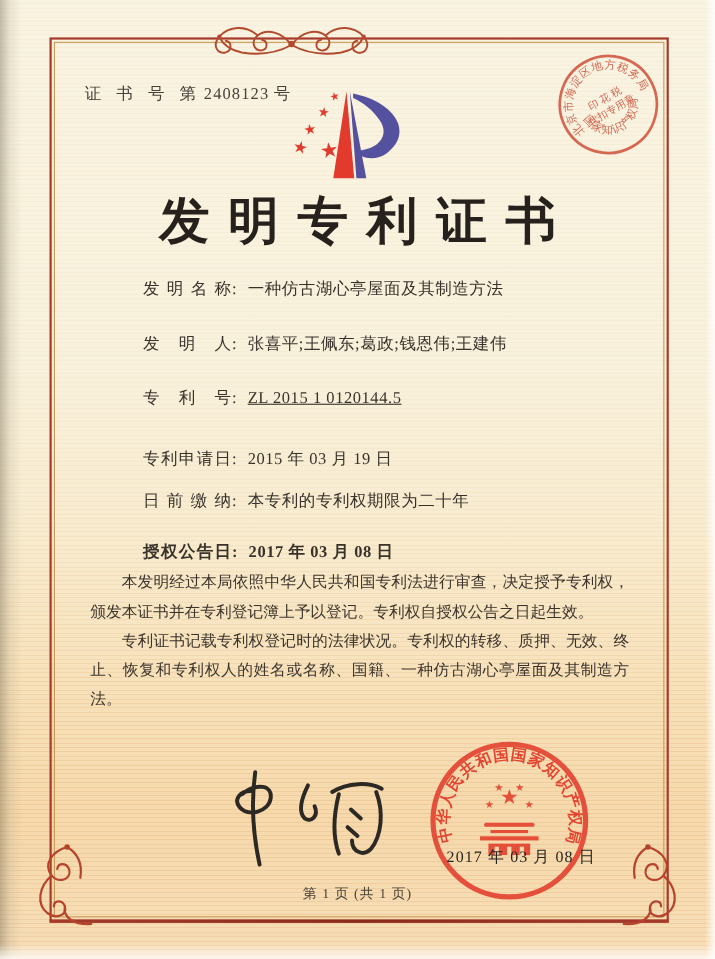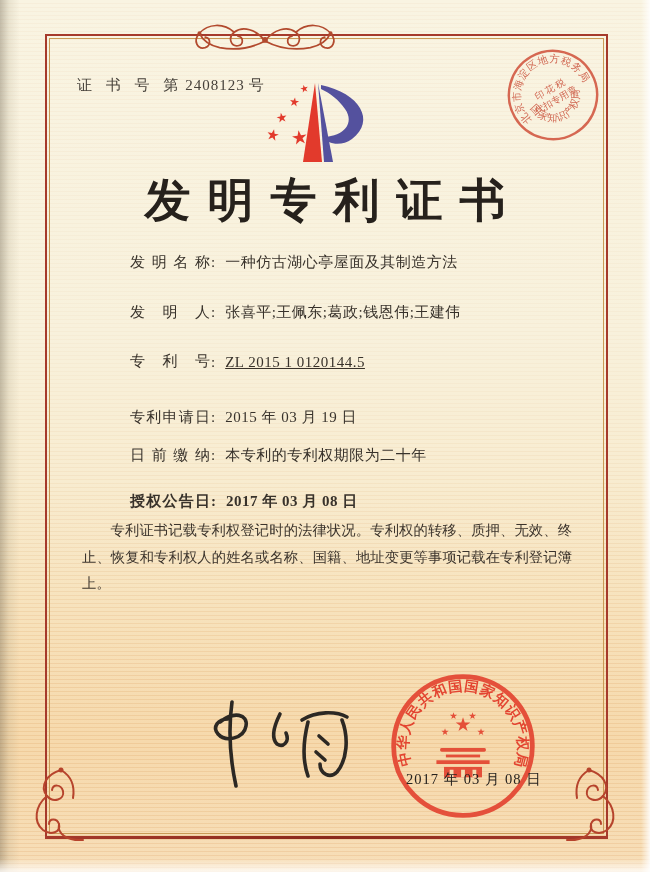--- a/index.html
+++ b/index.html
@@ -144,21 +144,22 @@
     </div>
     <div class="field" style="top:202px;">
       <span class="label">日前缴纳</span><span class="colon">:</span><span class="value">本专利的专利权期限为二十年</span>
     </div>
     <div class="field" style="top:248px;font-weight:bold;">
       <span class="label">授权公告日</span><span class="colon">:</span><span class="value">2017 年 03 月 08 日</span>
     </div>
   </div>
 
   <div class="body-text">
-    <p>专利证书记载专利权登记时的法律状况。专利权的转移、质押、无效、终止、恢复和专利权人的姓名或名称、国籍、地址变更等事项记载在专利登记簿上。</p>
+    <p>本发明经过本局依照中华人民共和国专利法进行审查，决定授予专利权，颁发本证书并在专利登记簿上予以登记。专利权自授权公告之日起生效。</p>
+    <p>专利证书记载专利权登记时的法律状况。专利权的转移、质押、无效、终止、恢复和专利权人的姓名或名称、国籍、一种仿古湖心亭屋面及其制造方法。</p>
   </div>
 
 
   <svg class="signature" viewBox="0 0 170 100">
     <g stroke="#2c2823" fill="none" stroke-width="3.6" stroke-linecap="round">
       <path d="M30,28 C44,17 58,20 56,32 C54,44 36,49 28,40 C22,33 28,25 38,25"></path>
       <path d="M42,8 C39,30 39,60 46,92"></path>
       <path d="M90,20 C84,32 81,44 87,50 C93,54 100,48 96,39"></path>
       <path d="M112,26 C126,17 146,17 157,23"></path>
       <path d="M118,28 C113,48 113,68 118,82"></path>
@@ -202,18 +203,19 @@
     <text font-size="12.5" fill="#c94e38" letter-spacing="0.8">
       <textPath href="#taxTop">北京市海淀区地方税务局</textPath>
     </text>
     <text x="60" y="56" text-anchor="middle" font-size="11.5" fill="#c94e38">印 花 税</text>
     <text x="60" y="71" text-anchor="middle" font-size="11.5" fill="#c94e38">代扣专用章</text>
     <text font-size="12.5" fill="#c94e38" letter-spacing="0.5">
       <textPath href="#taxBottom">国家知识产权局</textPath>
     </text>
   </svg>
 
+  <div class="footer">第 1 页 (共 1 页)</div>
 
   <div class="edge-left"></div>
   <div class="edge-right"></div>
   <div class="edge-bottom"></div>
 
 </div>
 
 </body></html>

